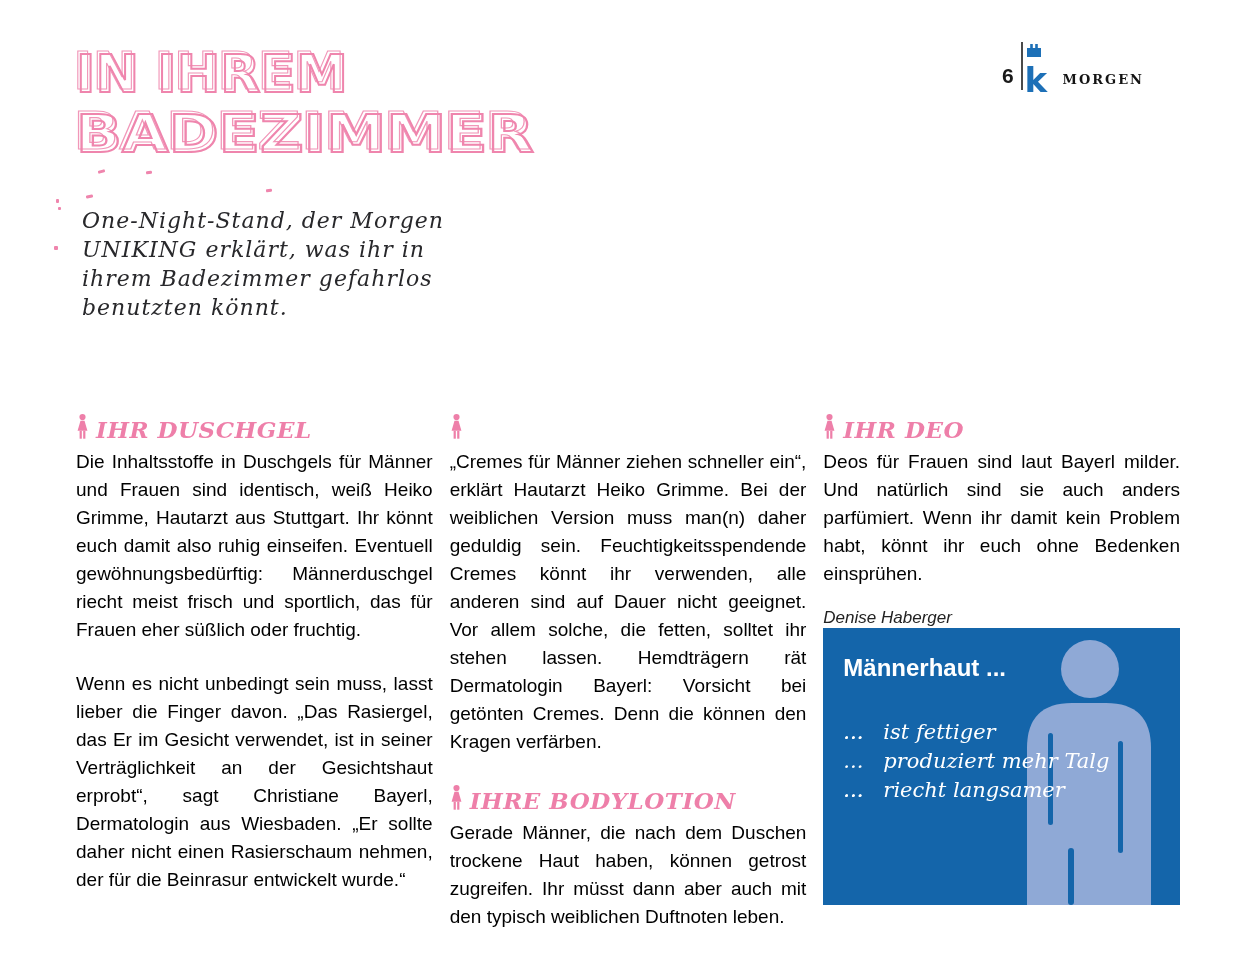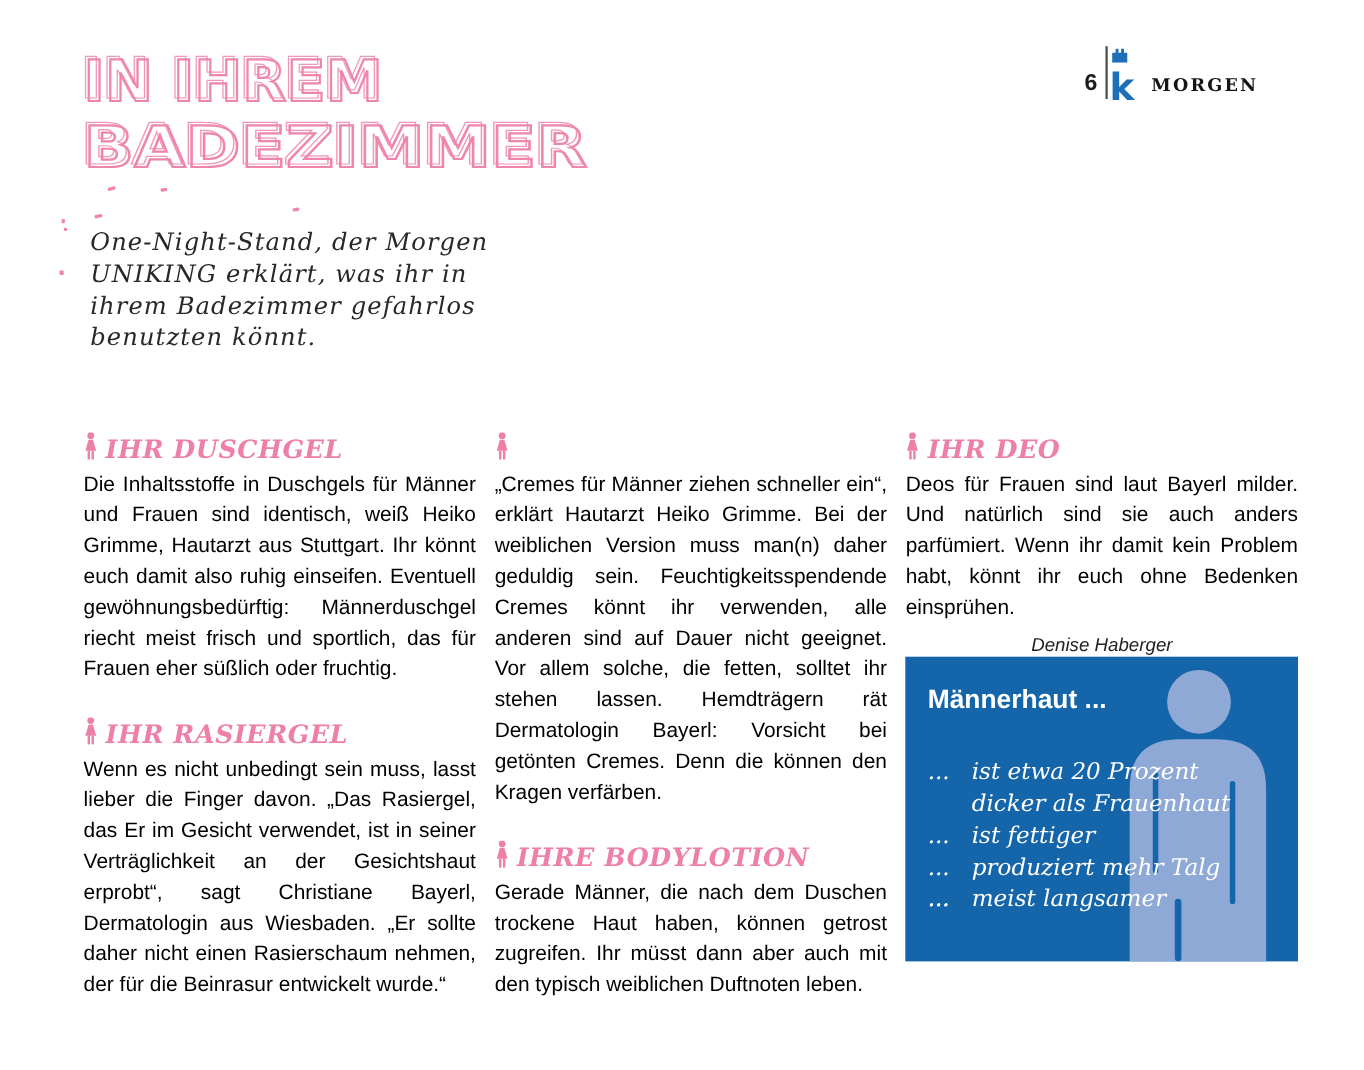--- a/index.html
+++ b/index.html
@@ -30,49 +30,49 @@
   .logobar { width:2px; height:48px; background:#4a4a4a; margin-left:7px; }
   .klogo { position:relative; margin-left:2px; width:26px; height:46px; }
   .kletter {
     position:absolute; bottom:-7px; left:0;
     font-family:"DejaVu Sans", sans-serif; font-weight:bold;
     font-size:34px; color:#1d70b7; line-height:1;
   }
   .crown { position:absolute; top:0; left:2px; }
   .brand {
     font-family:"DejaVu Serif", serif; font-weight:bold;
-    font-size:16px; letter-spacing:2px; color:#141414;
+    font-size:13px; letter-spacing:2px; color:#141414;
     margin-left:12px; padding-bottom:3px;
   }
 
   
   .intro {
     position:absolute; left:82px; top:206px; width:400px;
     font-family:"DejaVu Serif", serif; font-style:italic;
     font-size:22px; line-height:29px; letter-spacing:1px; color:#28282b;
   }
   .intro-line { display:block; }
 
   
-  .content { position:absolute; left:76px; top:390px; width:1104px; display:flex; gap:17px; }
+  .content { position:absolute; left:76px; top:411px; width:1104px; display:flex; gap:17px; }
   .col { flex:1; min-width:0; }
   .section + .section { margin-top:26px; }
   .sec-head { display:flex; align-items:flex-end; gap:7px; height:30px; }
   .female-ico { width:13px; height:27px; flex:none; }
   .sec-title {
     font-family:"DejaVu Serif", serif; font-style:italic; font-weight:bold;
     font-size:23px; line-height:1; letter-spacing:0.5px;
     color:#ee7fa9; white-space:nowrap;
   }
   .sec-body {
     margin:7px 0 0 0;
     font-size:19px; line-height:28px;
     text-align:justify; color:#000000;
   }
-  .byline { margin-top:10px; text-align:center; font-style:italic; font-size:17px; color:#222; }
+  .byline { margin-top:20px; text-align:left; font-style:italic; font-size:17px; color:#222; }
 
   
   .infobox {
     position:relative; height:277px;
     background:#1465aa; overflow:hidden;
   }
   .figure-svg { position:absolute; left:195px; top:5px; z-index:0; }
   .infobox-inner { position:relative; z-index:1; padding:26px 0 0 20px; }
   .infobox-title { font-weight:bold; font-size:24px; color:#ffffff; }
   .infobox ul { list-style:none; margin:36px 0 0 0; padding:0; }
@@ -136,29 +136,20 @@
             <circle cx="6.5" cy="3.2" r="3.2"></circle>
             <path d="M4.4 7 h4.2 L11.6 17.4 H1.4 Z"></path>
             <rect x="3.5" y="17.4" width="2.3" height="8.2"></rect>
             <rect x="7.2" y="17.4" width="2.3" height="8.2"></rect>
           </svg>
           <span class="sec-title">IHR DUSCHGEL</span>
         </div>
         <p class="sec-body">Die Inhaltsstoffe in Duschgels für Männer und Frauen sind identisch, weiß Heiko Grimme, Hautarzt aus Stuttgart. Ihr könnt euch damit also ruhig einseifen. Eventuell gewöhnungsbedürftig: Männerduschgel riecht meist frisch und sportlich, das für Frauen eher süßlich oder fruchtig.</p>
       </div>
       <div class="section">
-        <div class="sec-head">
-          <svg class="female-ico" viewBox="0 0 13 28" fill="#ee7fa9">
-            <circle cx="6.5" cy="3.2" r="3.2"></circle>
-            <path d="M4.4 7 h4.2 L11.6 17.4 H1.4 Z"></path>
-            <rect x="3.5" y="17.4" width="2.3" height="8.2"></rect>
-            <rect x="7.2" y="17.4" width="2.3" height="8.2"></rect>
-          </svg>
-          <span class="sec-title">IHR RASIERGEL</span>
-        </div>
         <p class="sec-body">Wenn es nicht unbedingt sein muss, lasst lieber die Finger davon. „Das Rasiergel, das Er im Gesicht verwendet, ist in seiner Verträglichkeit an der Gesichtshaut erprobt“, sagt Christiane Bayerl, Dermatologin aus Wiesbaden. „Er sollte daher nicht einen Rasierschaum nehmen, der für die Beinrasur entwickelt wurde.“</p>
       </div>
     </div>
 
     <div class="col">
       <div class="section">
         <div class="sec-head">
           <svg class="female-ico" viewBox="0 0 13 28" fill="#ee7fa9">
             <circle cx="6.5" cy="3.2" r="3.2"></circle>
             <path d="M4.4 7 h4.2 L11.6 17.4 H1.4 Z"></path>
@@ -206,24 +197,24 @@
           </g>
           <g fill="#1465aa">
             <rect x="30" y="100" width="5" height="92" rx="2.5"></rect>
             <rect x="100" y="108" width="5" height="112" rx="2.5"></rect>
             <rect x="50" y="215" width="6" height="57" rx="3"></rect>
           </g>
         </svg>
         <div class="infobox-inner">
           <div class="infobox-title">Männerhaut ...</div>
           <ul>
-            <li><span class="dots">...</span><span>ist etwa 20 Prozent dicker als Frauenhaut</span></li>
+            <li><span class="dots">...</span></li>
             <li><span class="dots">...</span><span>ist fettiger</span></li>
             <li><span class="dots">...</span><span>produziert mehr Talg</span></li>
             <li><span class="dots">...</span></li>
-            <li><span class="dots">...</span><span>meist langsamer</span></li>
+            <li><span class="dots">...</span><span>riecht langsamer</span></li>
           </ul>
         </div>
       </div>
     </div>
 
   </div>
 </div>
 
 </body></html>

